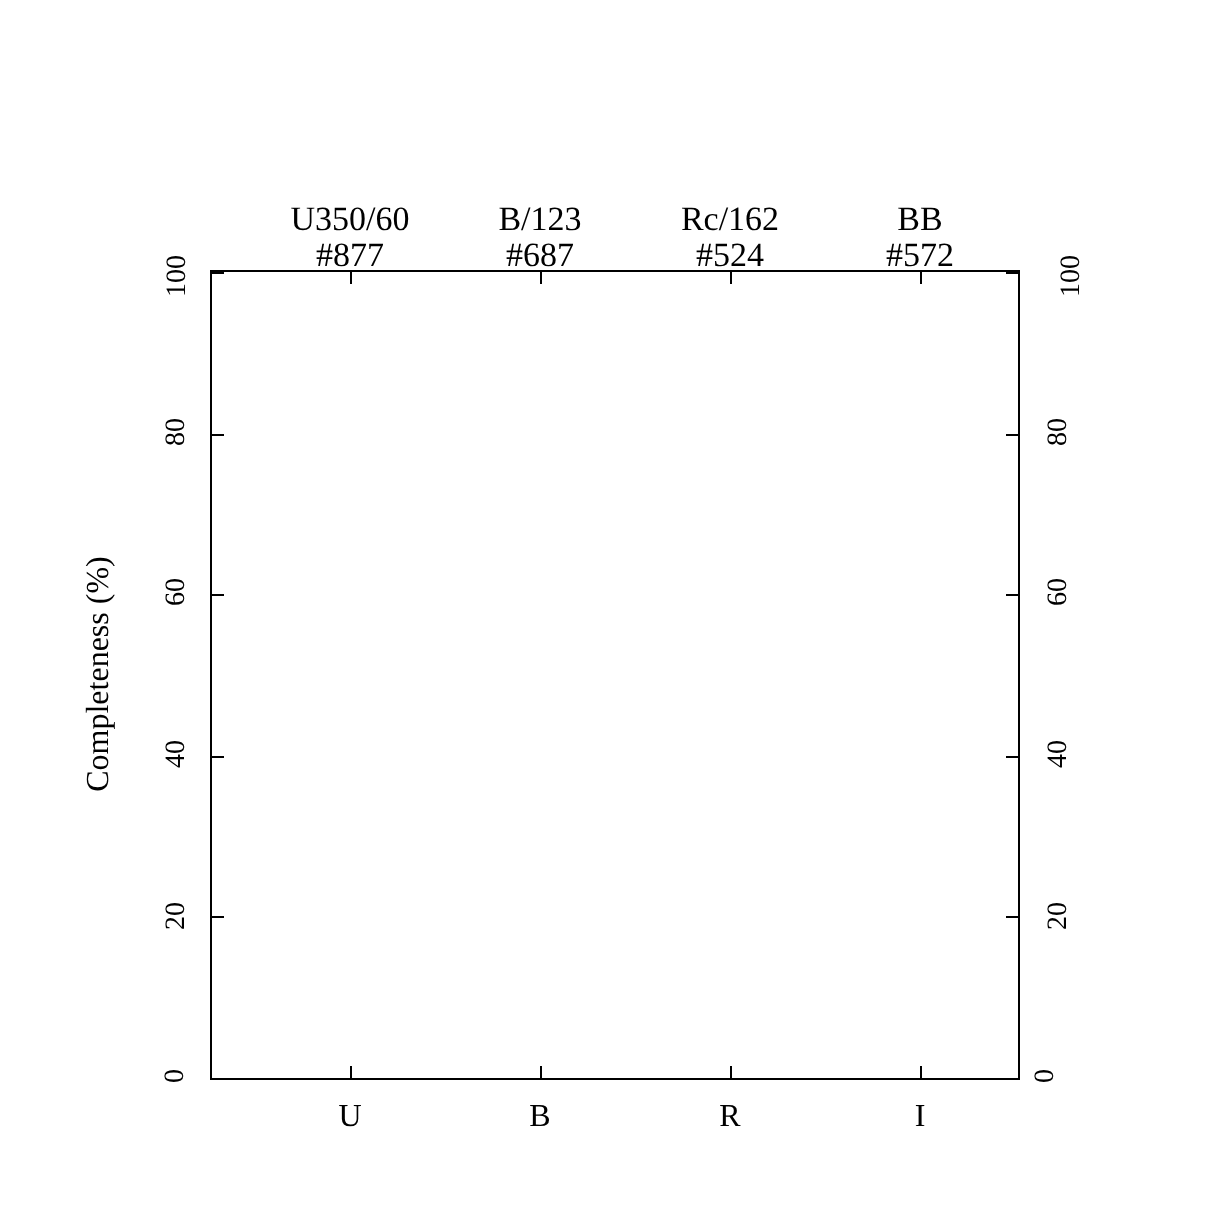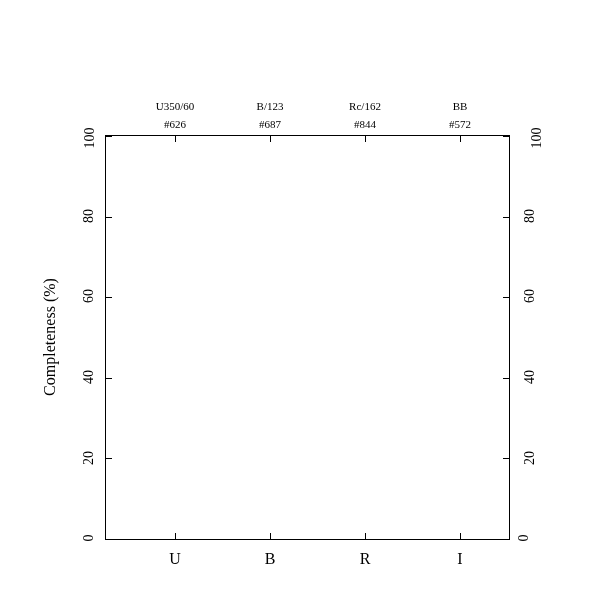--- a/index.html
+++ b/index.html
@@ -60,21 +60,21 @@
   .ylabel {
     position: absolute;
     left: 50px;
     top: 337px;
     transform: translate(-50%, -50%) rotate(-90deg);
     font-size: 16px;
     white-space: nowrap;
   }
   .top-label {
     position: absolute;
-    font-size: 11px;
+    font-size: 17px;
     text-align: center;
     width: 80px;
     transform: translateX(-50%);
   }
   .tick-mark {
     position: absolute;
     background: black;
   }
 </style>
 </head>
@@ -83,23 +83,23 @@
 <div class="chart">
 
 
   <div class="ylabel">Completeness (%)</div>
 
   <div class="top-label" style="left:175px; top:100px;">U350/60</div>
   <div class="top-label" style="left:270px; top:100px;">B/123</div>
   <div class="top-label" style="left:365px; top:100px;">Rc/162</div>
   <div class="top-label" style="left:460px; top:100px;">BB</div>
 
-  <div class="top-label" style="left:175px; top:118px;">#626</div>
+  <div class="top-label" style="left:175px; top:118px;">#877</div>
   <div class="top-label" style="left:270px; top:118px;">#687</div>
-  <div class="top-label" style="left:365px; top:118px;">#844</div>
+  <div class="top-label" style="left:365px; top:118px;">#524</div>
   <div class="top-label" style="left:460px; top:118px;">#572</div>
 
   <div class="plot-area">
 
     <div class="tick-mark" style="left:0; top:0; width:6px; height:1px;"></div>
     <div class="tick-mark" style="left:0; top:80.6px; width:6px; height:1px;"></div>
     <div class="tick-mark" style="left:0; top:161.2px; width:6px; height:1px;"></div>
     <div class="tick-mark" style="left:0; top:241.8px; width:6px; height:1px;"></div>
     <div class="tick-mark" style="left:0; top:322.4px; width:6px; height:1px;"></div>
     <div class="tick-mark" style="left:0; top:403px; width:6px; height:1px;"></div>

